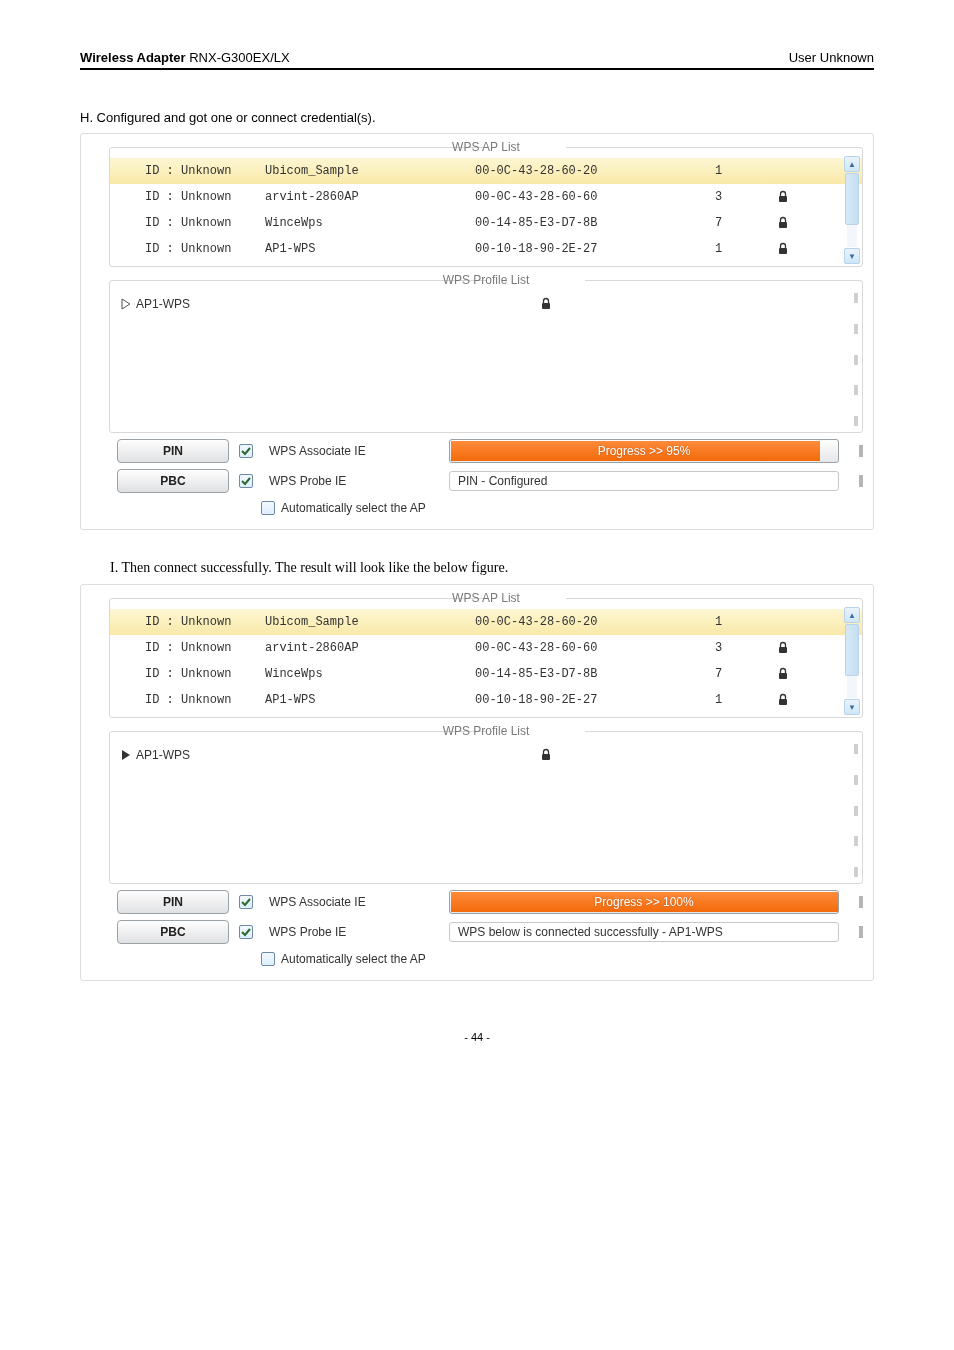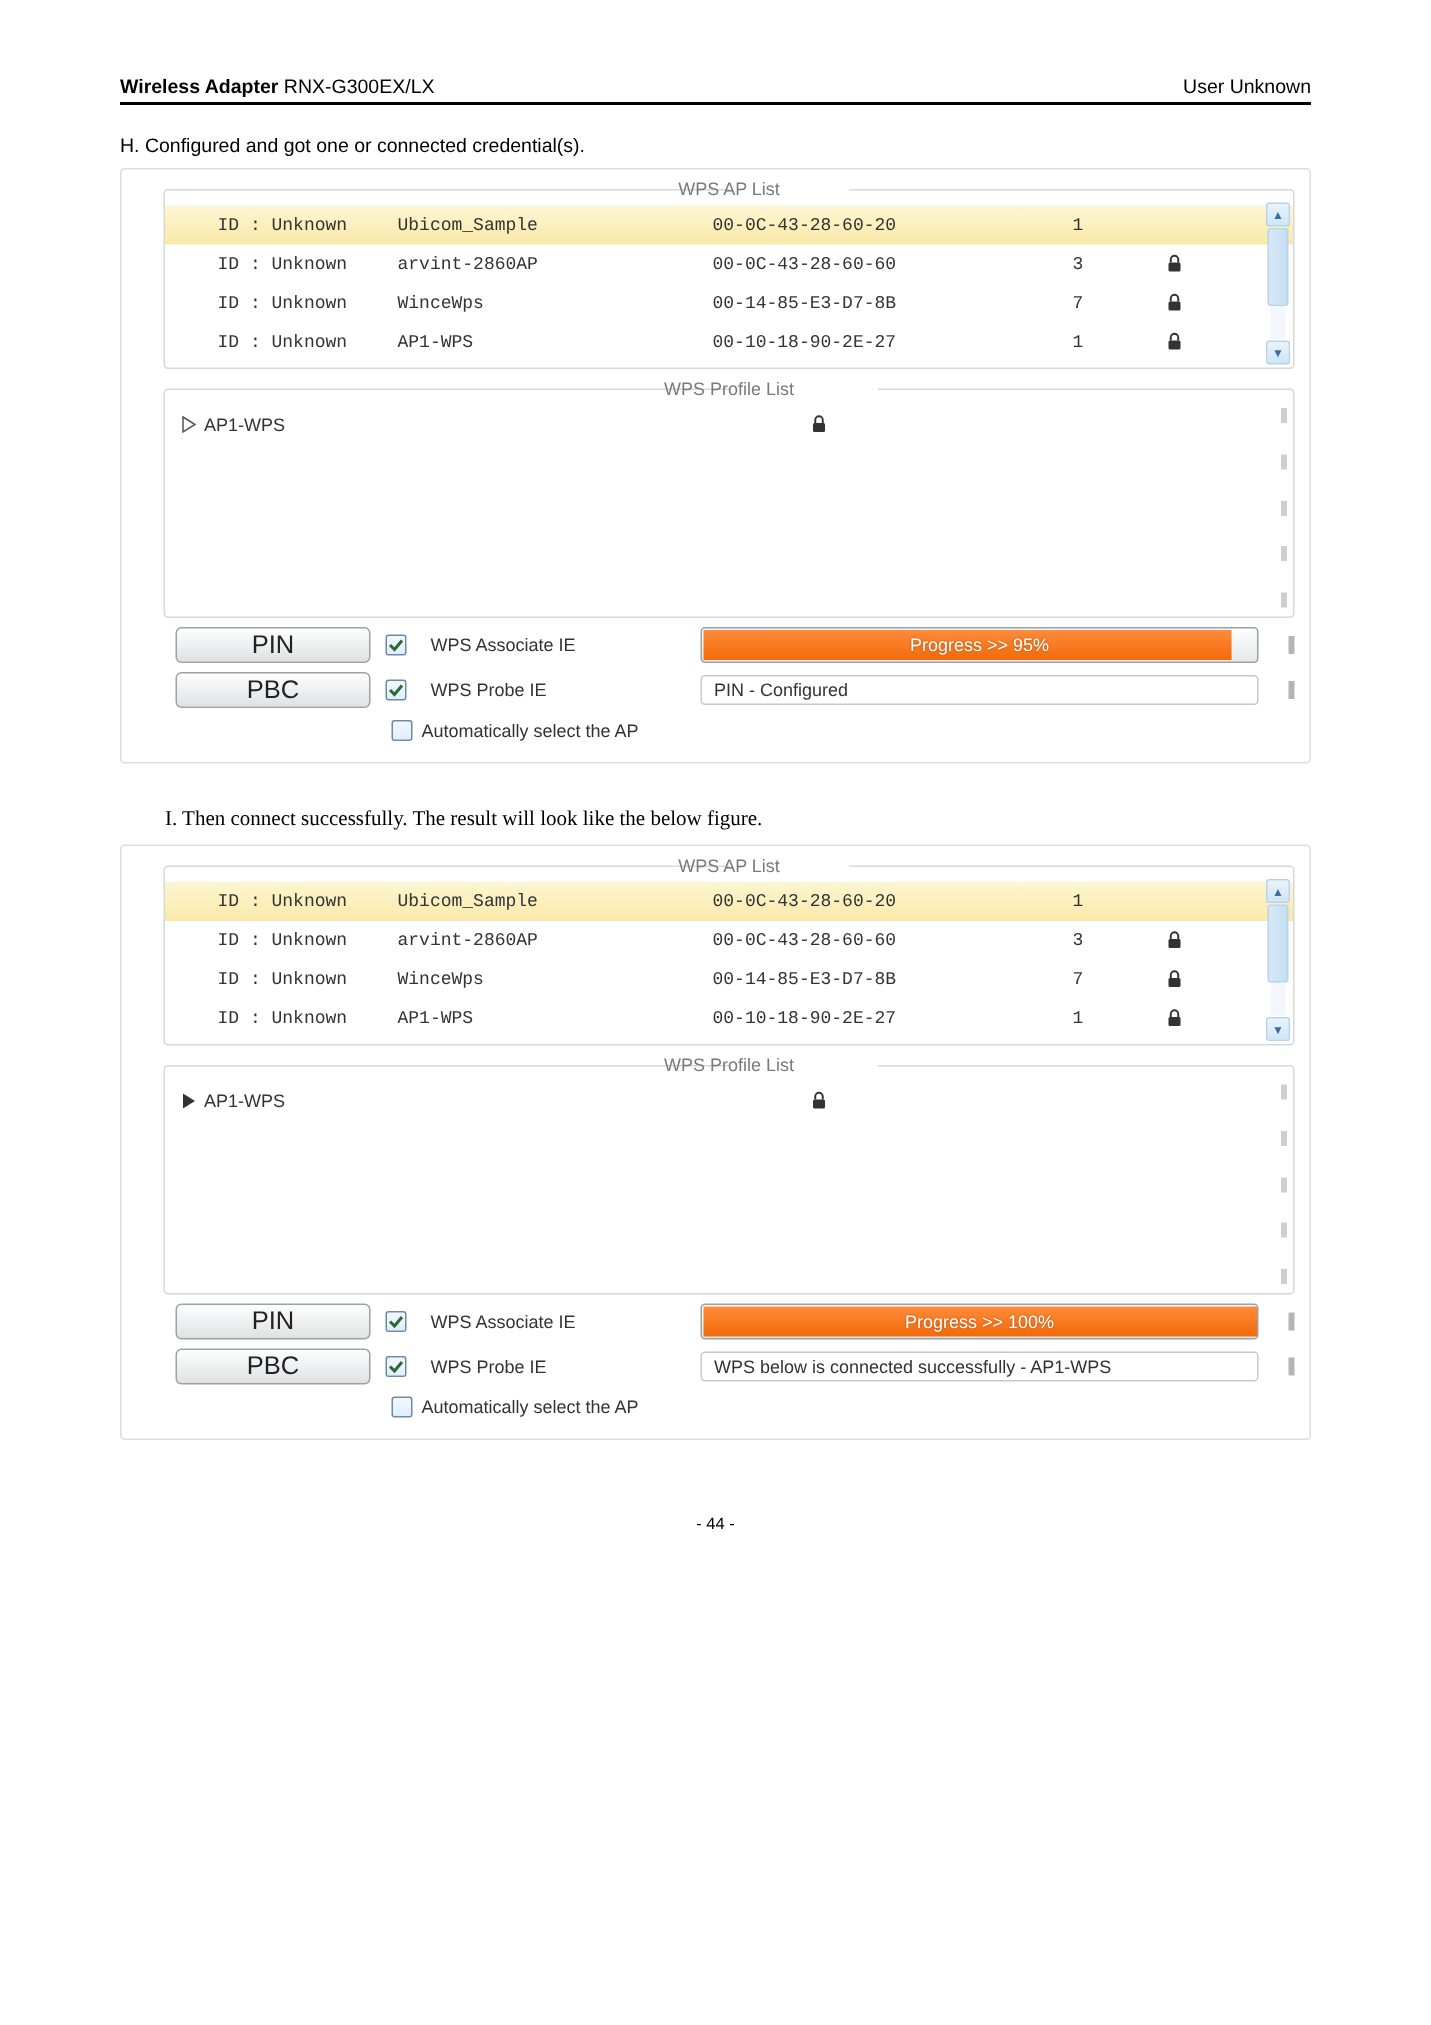--- a/index.html
+++ b/index.html
@@ -11,21 +11,21 @@
       width: 954px;
       margin: 0 auto;
       padding: 50px 80px 40px 80px;
     }
     .header-line {
       display: flex;
       justify-content: space-between;
       align-items: baseline;
       border-bottom: 2px solid #000;
       padding-bottom: 3px;
-      margin-bottom: 19px;
+      margin-bottom: 40px;
     }
     .header-left { font-size: 13px; }
     .header-left b { font-weight: bold; }
     .header-right { font-size: 13px; }
     .section-label { font-size: 13px; margin-bottom: 8px; margin-top: 10px; }
     .section-label-i {
       font-family: "Times New Roman", serif;
       font-size: 14px;
       margin-left: 30px;
       margin-bottom: 8px;
@@ -136,30 +136,31 @@
       height: 10px;
       background: #cfcfcf;
     }
     .controls-row {
       display: flex;
       align-items: center;
       gap: 10px;
       margin: 6px 0 6px 26px;
     }
     .btn {
-      width: 130px;
+      width: 112px;
       height: 24px;
       border: 1px solid #9aa1a7;
       border-radius: 4px;
       background: linear-gradient(to bottom, #fefefe, #e0e1e3);
       font-family: "Trebuchet MS", sans-serif;
-      font-size: 17px;
+      font-size: 12px;
       color: #222;
       cursor: pointer;
       text-align: center;
+      font-weight: bold;
     }
     .chk {
       width: 14px;
       height: 14px;
       border: 1px solid #6f8aa5;
       border-radius: 2px;
       background: linear-gradient(to bottom, #f1f8ff, #dfefff);
       display: inline-flex;
       align-items: center;
       justify-content: center;
@@ -236,21 +237,21 @@
 </head>
 <body>
 
 <div class="header-line">
   <div class="header-left">
     <b>Wireless Adapter</b><span> RNX-G300EX/LX</span>
   </div>
   <div class="header-right">User Unknown</div>
 </div>
 
-<div class="section-label">H. Configured and got one or connected credential(s).</div>
+<div class="section-label">H. Configured and got one or connect credential(s).</div>
 
 <div class="panel">
   <fieldset>
     <legend>WPS AP List</legend>
     <div class="ap-listbox" id="ap1">
         <div class="ap-row selected">
           <div class="col-id">ID : Unknown</div>
           <div class="col-name">Ubicom_Sample</div>
           <div class="col-mac">00-0C-43-28-60-20</div>
           <div class="col-ch">1</div>

